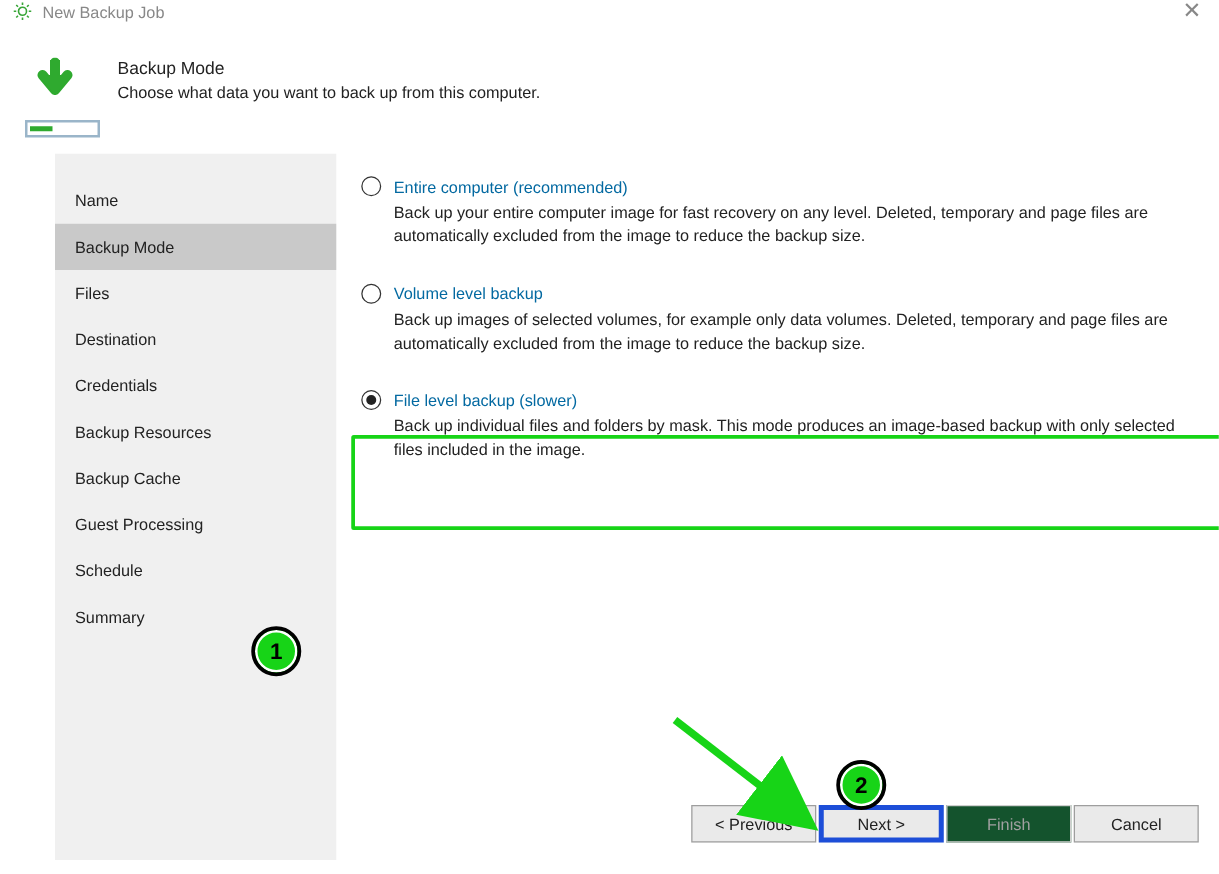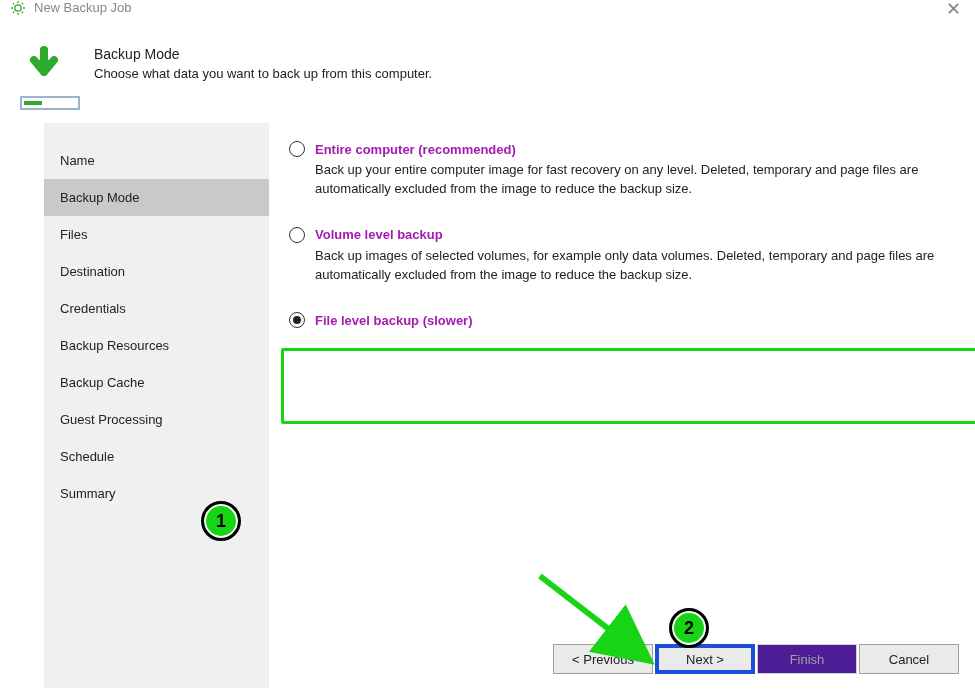--- a/index.html
+++ b/index.html
@@ -10,23 +10,23 @@
     color: #333;
     background: #fff;
     width: 975px;
     height: 699px;
     overflow: hidden;
     position: relative;
   }
   
   .titlebar {
     display: flex;
-    align-items: flex-start;
+    align-items: flex-end;
     height: 30px;
-    padding: 0 10px;
+    padding: 12px 10px;
     border-bottom: 1px solid #fff;
   }
   .titlebar .app-icon svg { width: 16px; height: 16px; display:block; }
   .titlebar .title {
     margin-left: 8px;
     color: #888;
   }
   .titlebar .spacer { flex: 1; }
   .titlebar .close { color: #888; font-size: 18px; line-height: 1; padding: 0 4px; cursor: pointer;}
   
@@ -96,21 +96,21 @@
     border-radius: 50%;
     margin-right: 10px;
     flex: 0 0 16px;
     display:flex; align-items:center; justify-content:center;
     background:#fff;
   }
   .radio.checked::after {
     content:"";
     width:8px; height:8px; border-radius:50%; background:#222;
   }
-  .opt-title { font-weight: 700; color:#a21caf; }
+  .opt-title { font-weight: 400; color:#0369a1; }
   .opt-desc {
     margin: 4px 0 0 26px;
     color: #222;
     line-height: 1.45;
   }
   .sub-check {
     margin: 8px 0 0 26px;
     display:flex; align-items:center;
     color:#a8a8a8;
   }
@@ -154,21 +154,21 @@
     min-width: 100px;
     height: 30px;
     border: 1px solid #9e9e9e;
     background: #eaeaea;
     color:#222;
     display:flex; align-items:center; justify-content:center;
     cursor:pointer;
     font-family:inherit; font-size:13px;
   }
   .btn.primary { border:4px solid #1d4ed8; background:#eaeaea;}
-  .btn.disabled { color:#a0a0a0; background:#4c1d95; border:1px solid #cfcfcf; cursor:default;}
+  .btn.disabled { color:#a0a0a0; background:#14532d; border:1px solid #cfcfcf; cursor:default;}
 </style>
 </head>
 <body>
 
 <div class="titlebar">
   <span class="app-icon">
     <svg viewBox="0 0 16 16">
         <g fill="none" stroke="#39a639" stroke-width="1.3">
       <circle cx="8" cy="8" r="3.2"></circle>
       <path d="M8 1v2M8 13v2M1 8h2M13 8h2M3 3l1.4 1.4M11.6 11.6L13 13M3 13l1.4-1.4M11.6 4.4L13 3"></path>
@@ -226,20 +226,21 @@
         <span class="opt-title">Volume level backup</span>
       </div>
       <div class="opt-desc">Back up images of selected volumes, for example only data volumes. Deleted, temporary and page files are automatically excluded from the image to reduce the backup size.</div>
     </div>
 
     <div class="option" style="margin-bottom:12px;">
       <div class="row1">
         <span class="radio checked"></span>
         <span class="opt-title">File level backup (slower)</span>
       </div>
+      <div class="opt-desc">Back up individual files and folders by mask. This mode produces an image-based backup with only selected files included in the image.</div>
     </div>
 
     <div class="hl-box" style="left:12px; top:225px; width:710px; height:76px;"></div>
 
     <div class="footer">
       <button class="btn">&lt; Previous</button>
       <button class="btn primary">Next &gt;</button>
       <button class="btn disabled">Finish</button>
       <button class="btn">Cancel</button>
     </div>

